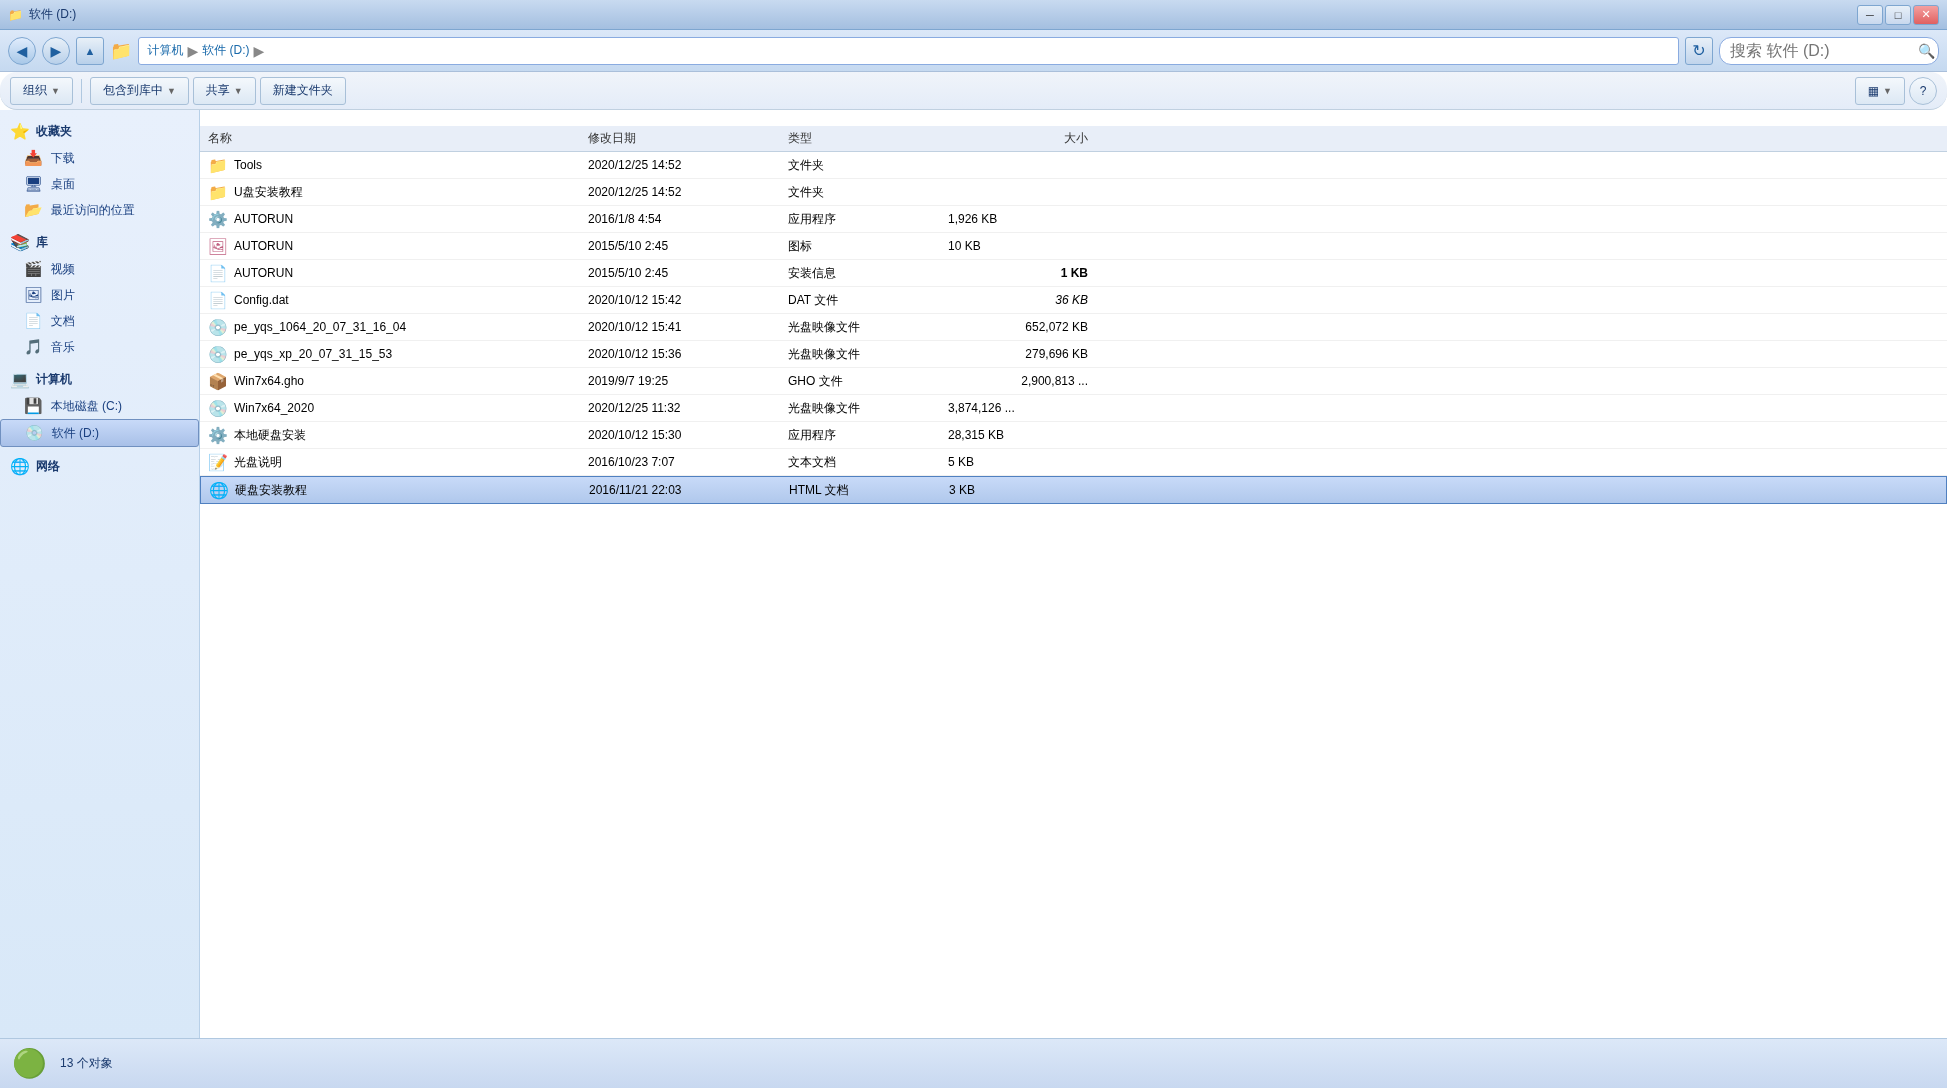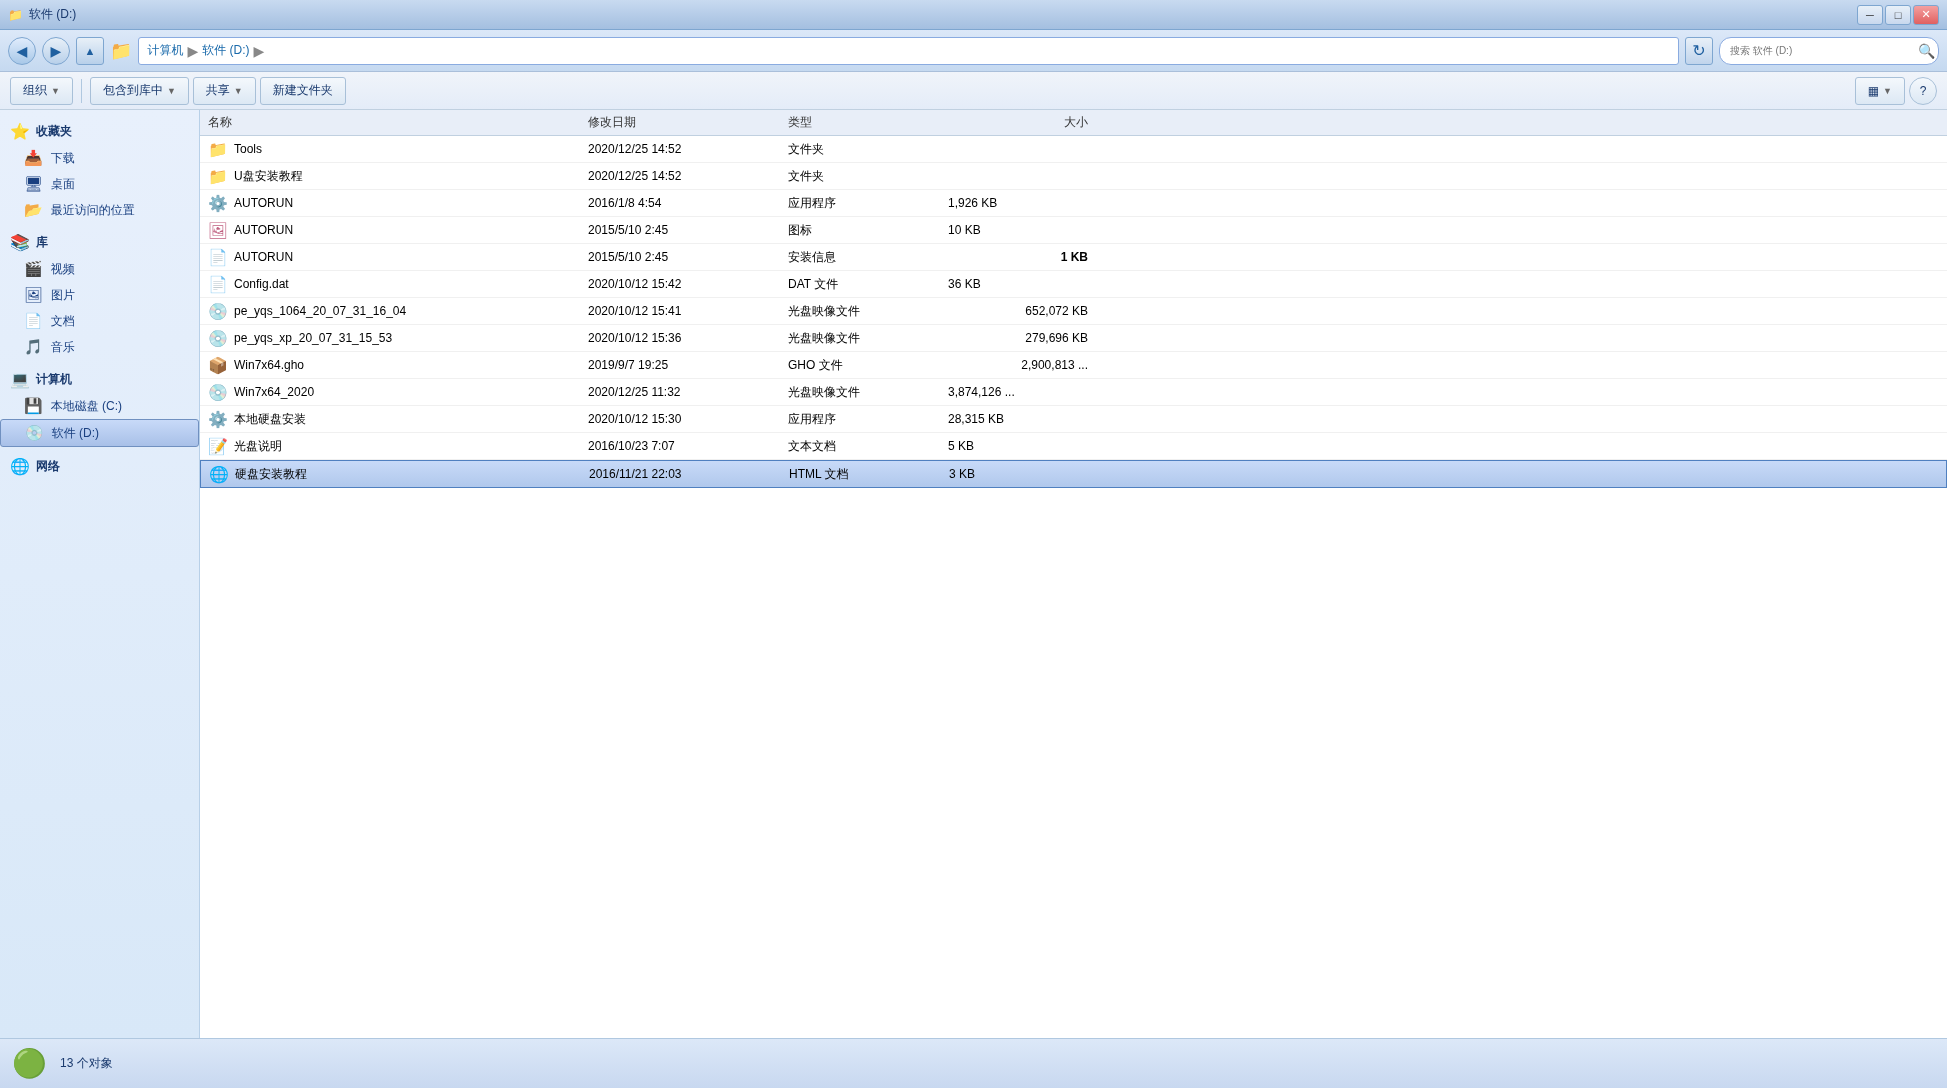--- a/index.html
+++ b/index.html
@@ -106,21 +106,21 @@
       justify-content: center;
       font-size: 16px;
       color: #2060a0;
     }
     .search-box {
       width: 220px;
       height: 28px;
       border: 1px solid #8aabe0;
       border-radius: 12px;
       padding: 0 28px 0 10px;
-      font-size: 10px;
+      font-size: 16px;
       background: #fff;
       color: #8b5cf6;
       outline: none;
     }
     .search-icon-btn {
       margin-left: -30px;
       width: 24px;
       height: 24px;
       display: flex;
       align-items: center;
@@ -132,20 +132,21 @@
 
     
     .toolbar {
       height: 38px;
       background: linear-gradient(to bottom, #f0f4fa, #e4ecf8);
       border-bottom: 1px solid #c0d0e0;
       display: flex;
       align-items: center;
       padding: 0 10px;
       gap: 4px;
+      border-radius: 17px;
     }
     .toolbar-btn {
       height: 28px;
       padding: 0 12px;
       border: 1px solid #a8c0d8;
       border-radius: 3px;
       background: linear-gradient(to bottom, #f4f8fc, #dce8f4);
       cursor: pointer;
       font-size: 12px;
       color: #1a3a6e;
@@ -197,20 +198,21 @@
       border: 1px solid #7090c0;
       border-radius: 3px;
     }
     .item-icon { font-size: 15px; }
 
     
     .content {
       flex: 1;
       background: #fff;
       overflow-y: auto;
+      margin-top: 16px;
     }
     .column-header {
       display: grid;
       grid-template-columns: 380px 200px 160px 140px;
       padding: 4px 8px;
       background: #e8eef8;
       border-bottom: 1px solid #c0d0e0;
       color: #333;
       font-size: 12px;
     }
@@ -451,21 +453,21 @@
     <div>安装信息</div>
     <div style="text-align:right;font-weight:bold;">1 KB</div>
   </div>
         <div class="file-row">
     <div class="file-name-cell">
       <div class="file-icon dat">📄</div>
       <span>Config.dat</span>
     </div>
     <div>2020/10/12 15:42</div>
     <div>DAT 文件</div>
-    <div style="text-align:left;">36 KB</div>
+    <div style="text-align:right;font-style:italic;">36 KB</div>
   </div>
         <div class="file-row">
     <div class="file-name-cell">
       <div class="file-icon iso">💿</div>
       <span>pe_yqs_1064_20_07_31_16_04</span>
     </div>
     <div>2020/10/12 15:41</div>
     <div>光盘映像文件</div>
     <div style="text-align:right;">652,072 KB</div>
   </div>

